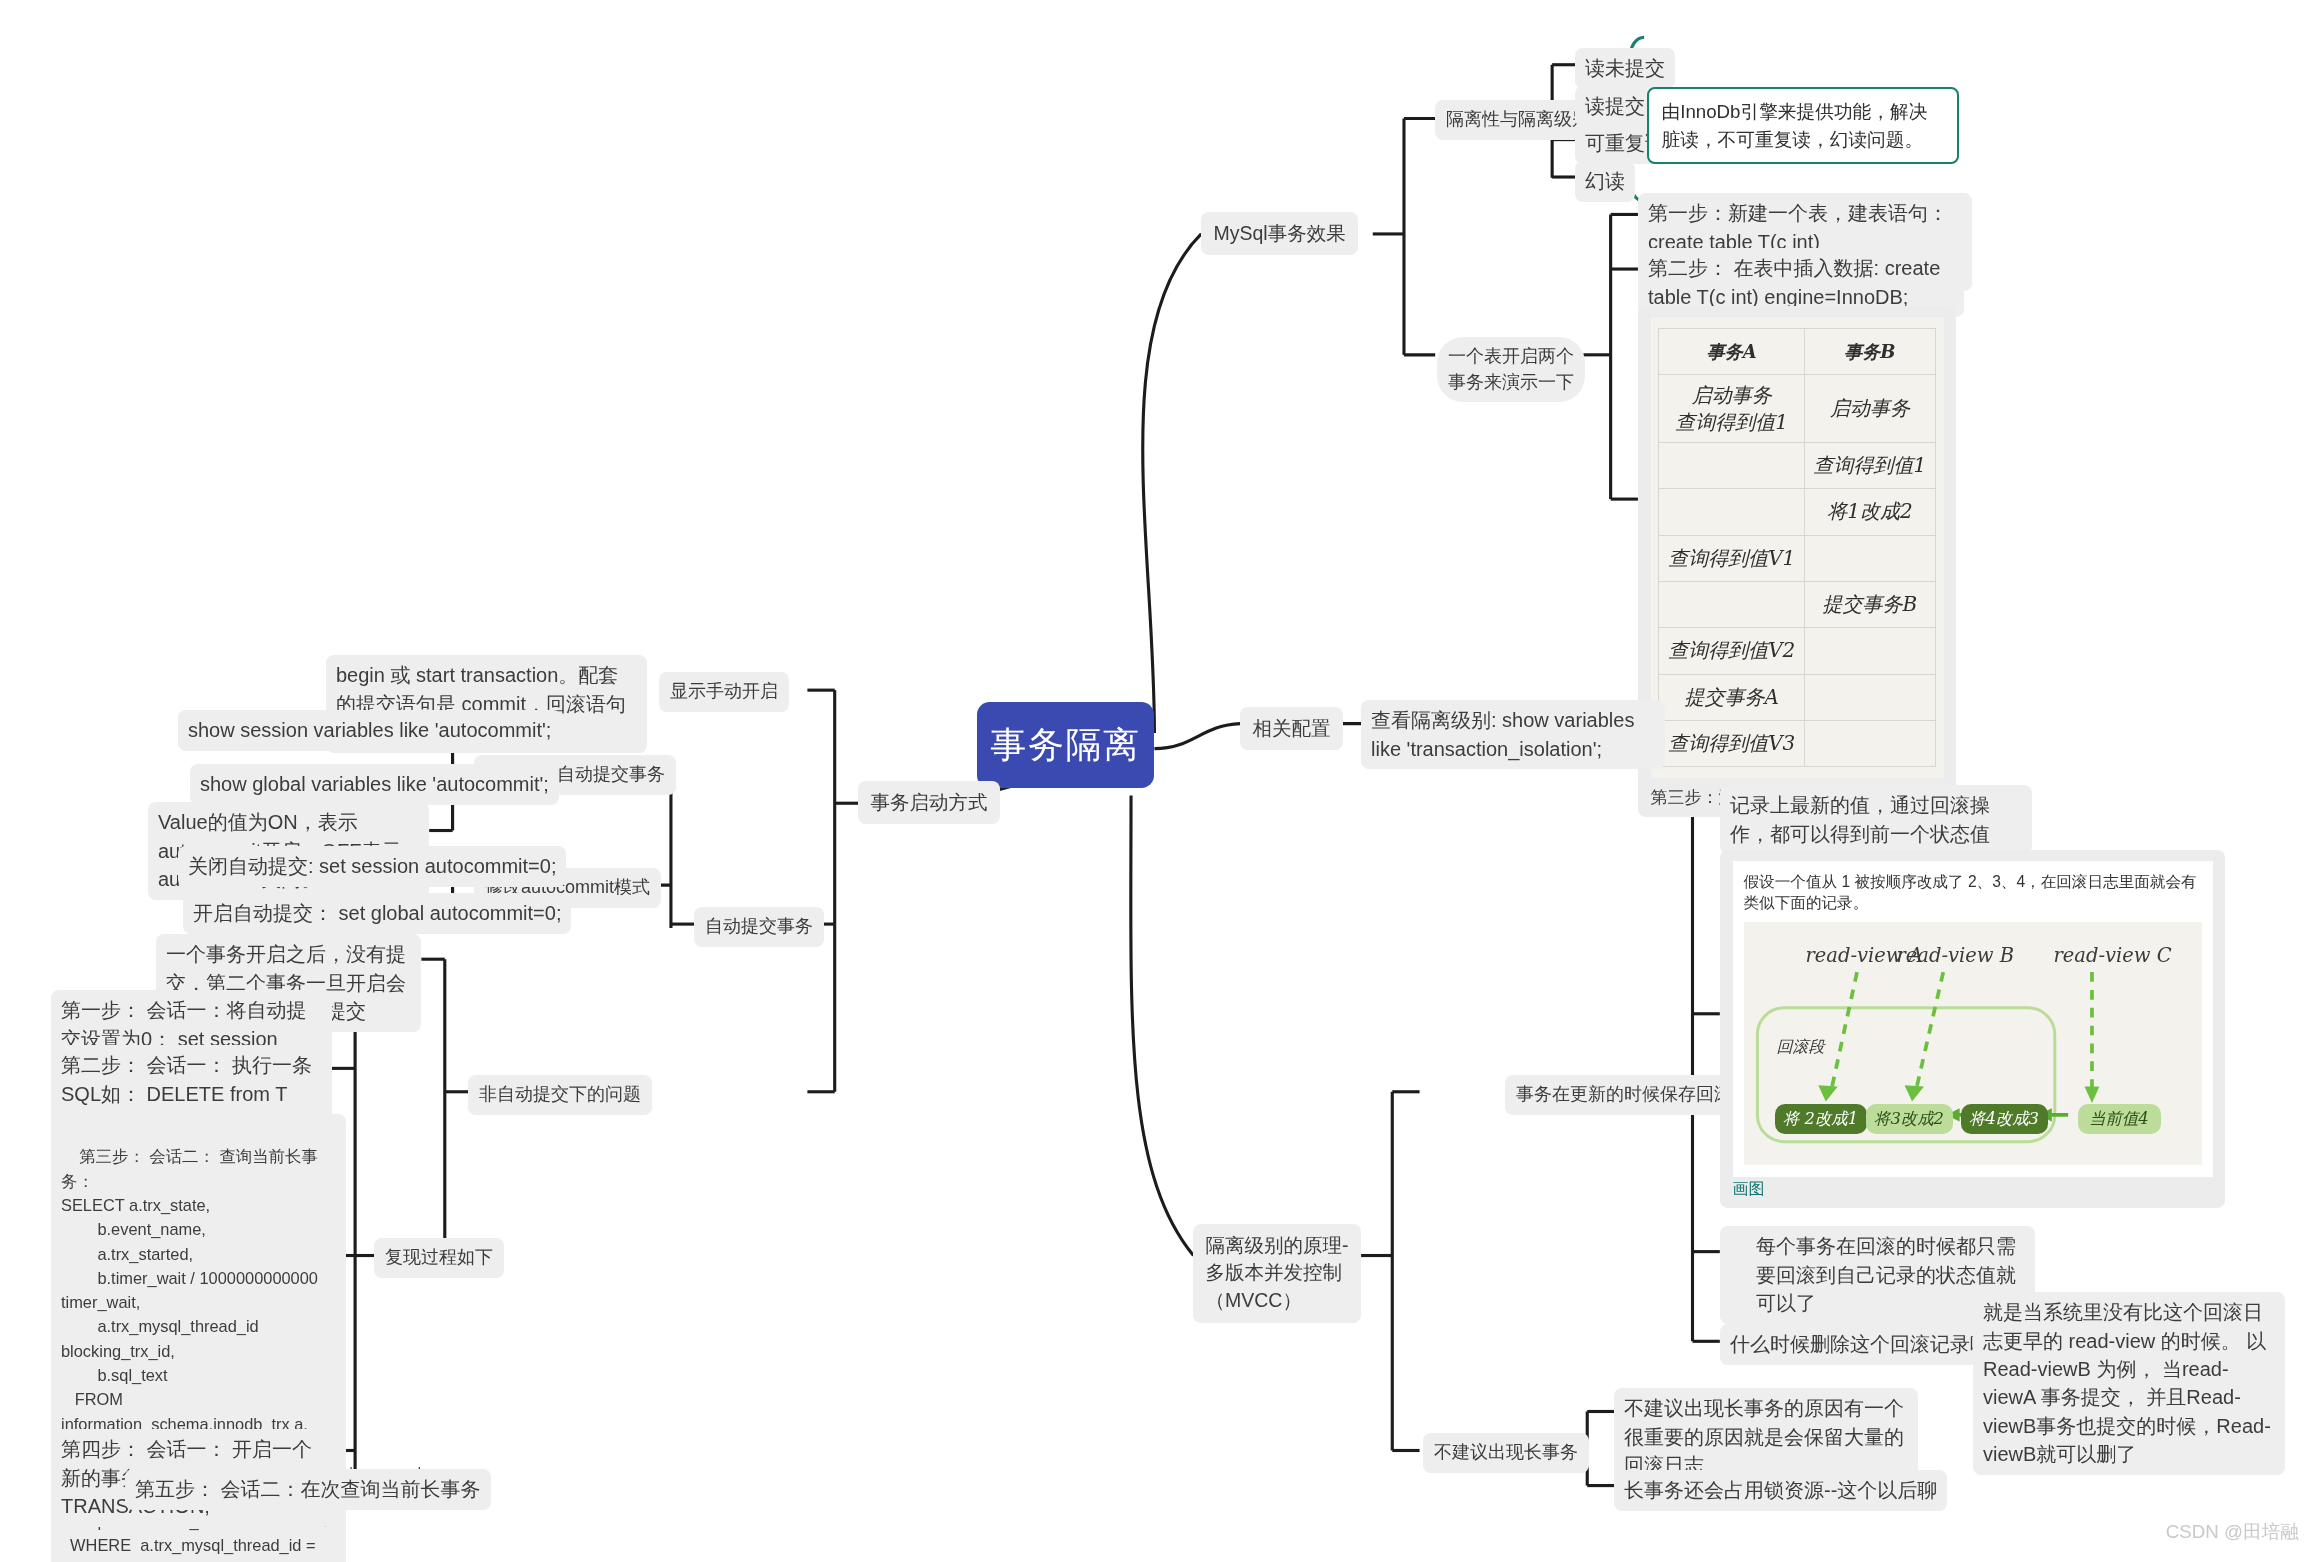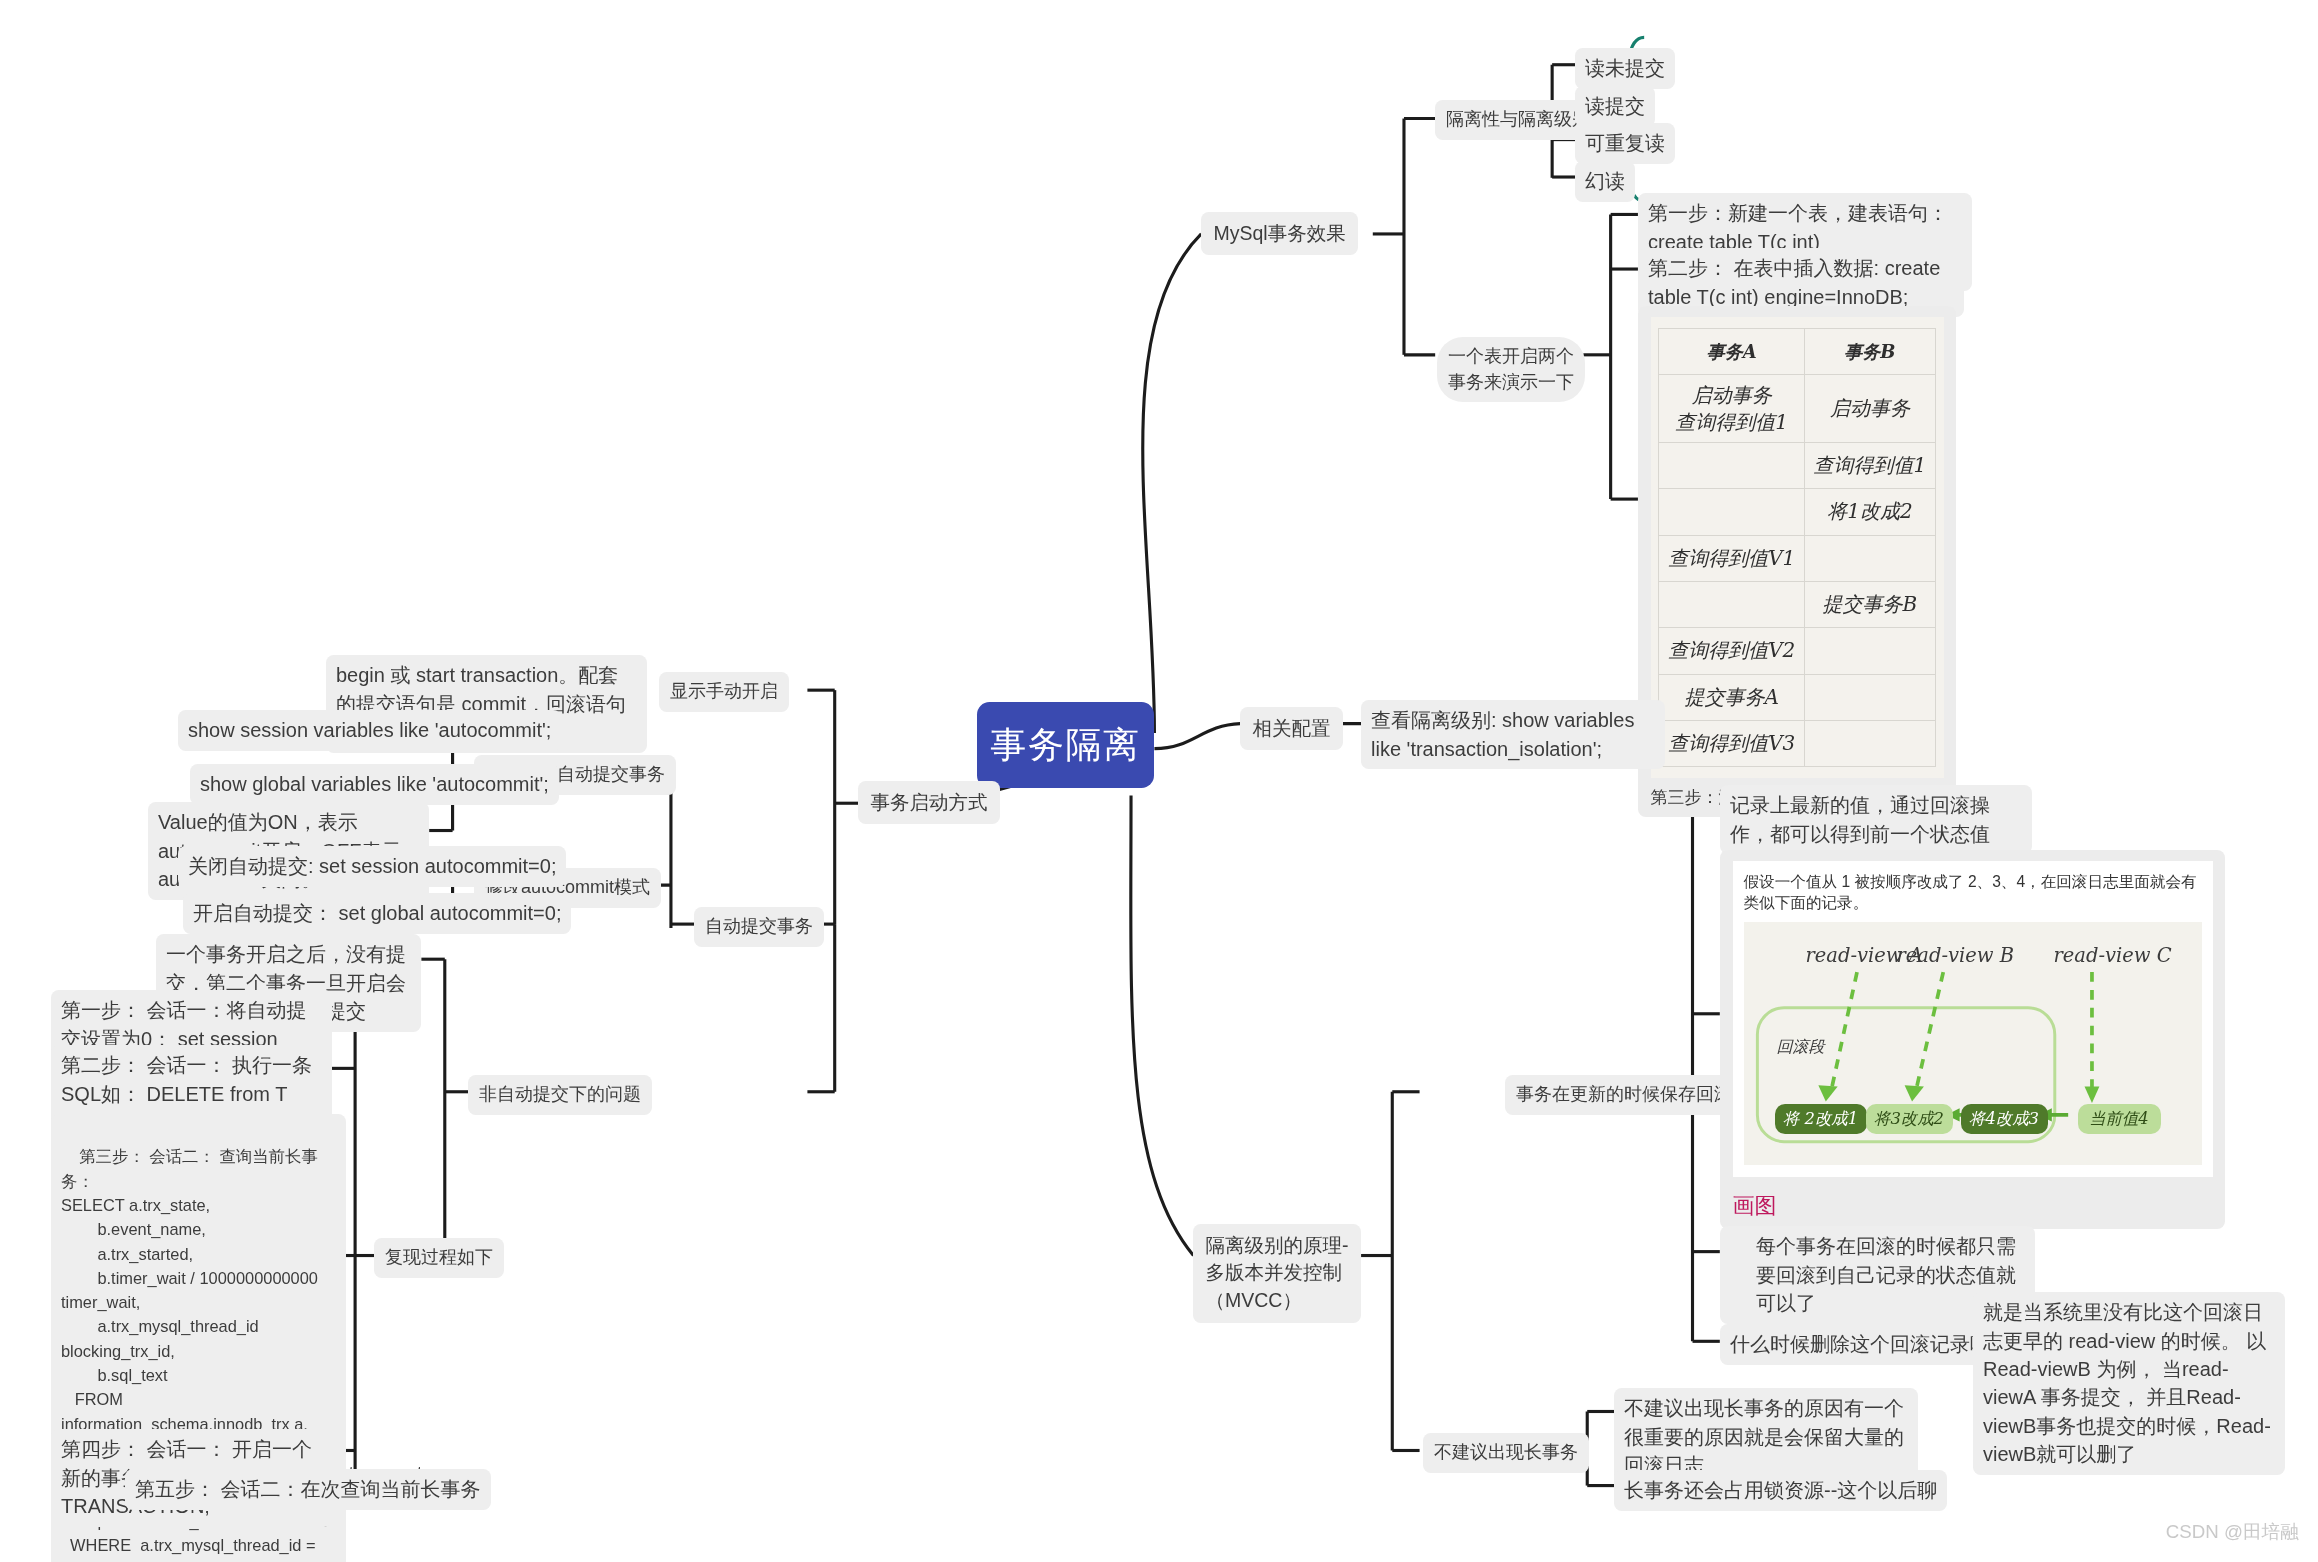--- a/index.html
+++ b/index.html
@@ -25,21 +25,21 @@
              font-size:20px;color:#2f2f2f;font-style:italic;}
   table.hand td{border:0.8px solid #d8d6d0;text-align:center;padding:6.2px 4.7px;height:33px;vertical-align:middle;}
   table.hand td.hd{font-size:18px;font-weight:bold;}
   .tblcap{font-family:"Liberation Sans",sans-serif;font-style:normal;font-size:17px;color:#3c3c3c;padding-top:7.8px;}
 
   
   .mvcard{position:absolute;background:#ececec;border-radius:7.8px;padding:11px 12.5px 7.8px 12.5px;box-sizing:border-box;}
   .mvwhite{background:#ffffff;padding:11px 11px 12.5px 11px;}
   .mvtitle{font-size:15.6px;color:#333;margin-bottom:7.8px;}
   .mvpic{position:relative;background:#f3f2ec;height:243px;}
-  .mvcap{font-size:22px;color:#be185d;padding-top:14px;}
+  .mvcap{font-size:16px;color:#0f766e;padding-top:2px;}
   .rv-label{position:absolute;font-family:"DejaVu Serif","Liberation Serif",serif;font-style:italic;
             font-size:19.5px;color:#3b3b3b;white-space:nowrap;}
   .seg-label{position:absolute;font-family:"DejaVu Serif","Liberation Serif",serif;font-style:italic;
              font-size:16px;color:#3b3b3b;}
   .chip{position:absolute;border-radius:10px;display:flex;align-items:center;justify-content:center;
         font-family:"DejaVu Serif","Liberation Serif",serif;font-style:italic;font-size:16.4px;
         height:30px;white-space:nowrap;}
   .chip.dark{background:#4f7a2a;color:#ffffff;}
   .chip.light{background:#bcdd9a;color:#2f4d16;}
 
@@ -166,20 +166,23 @@
   <div class="node tiny" style="left:1575px;top:86px;">
     <span>读提交</span>
   </div>
   <div class="node tiny" style="left:1575px;top:123px;">
     <span>可重复读</span>
   </div>
   <div class="node tiny" style="left:1575px;top:161px;">
     <span>幻读</span>
   </div>
 
+  <div class="callout" style="left:1647px;top:87px;width:312px;">
+    <span>由InnoDb引擎来提供功能，解决脏读，不可重复读，幻读问题。</span>
+  </div>
 
   <div class="node small" style="left:1437px;top:337px;width:148px;border-radius:26px;">
     <span>一个表开启两个事务来演示一下</span>
   </div>
 
   <div class="node tiny" style="left:1638px;top:193px;width:334px;">
     <span>第一步：新建一个表，建表语句： create table T(c int) engine=InnoDB;</span>
   </div>
   <div class="node tiny" style="left:1638px;top:248px;width:326px;">
     <span>第二步： 在表中插入数据: create table T(c int) engine=InnoDB;</span>

